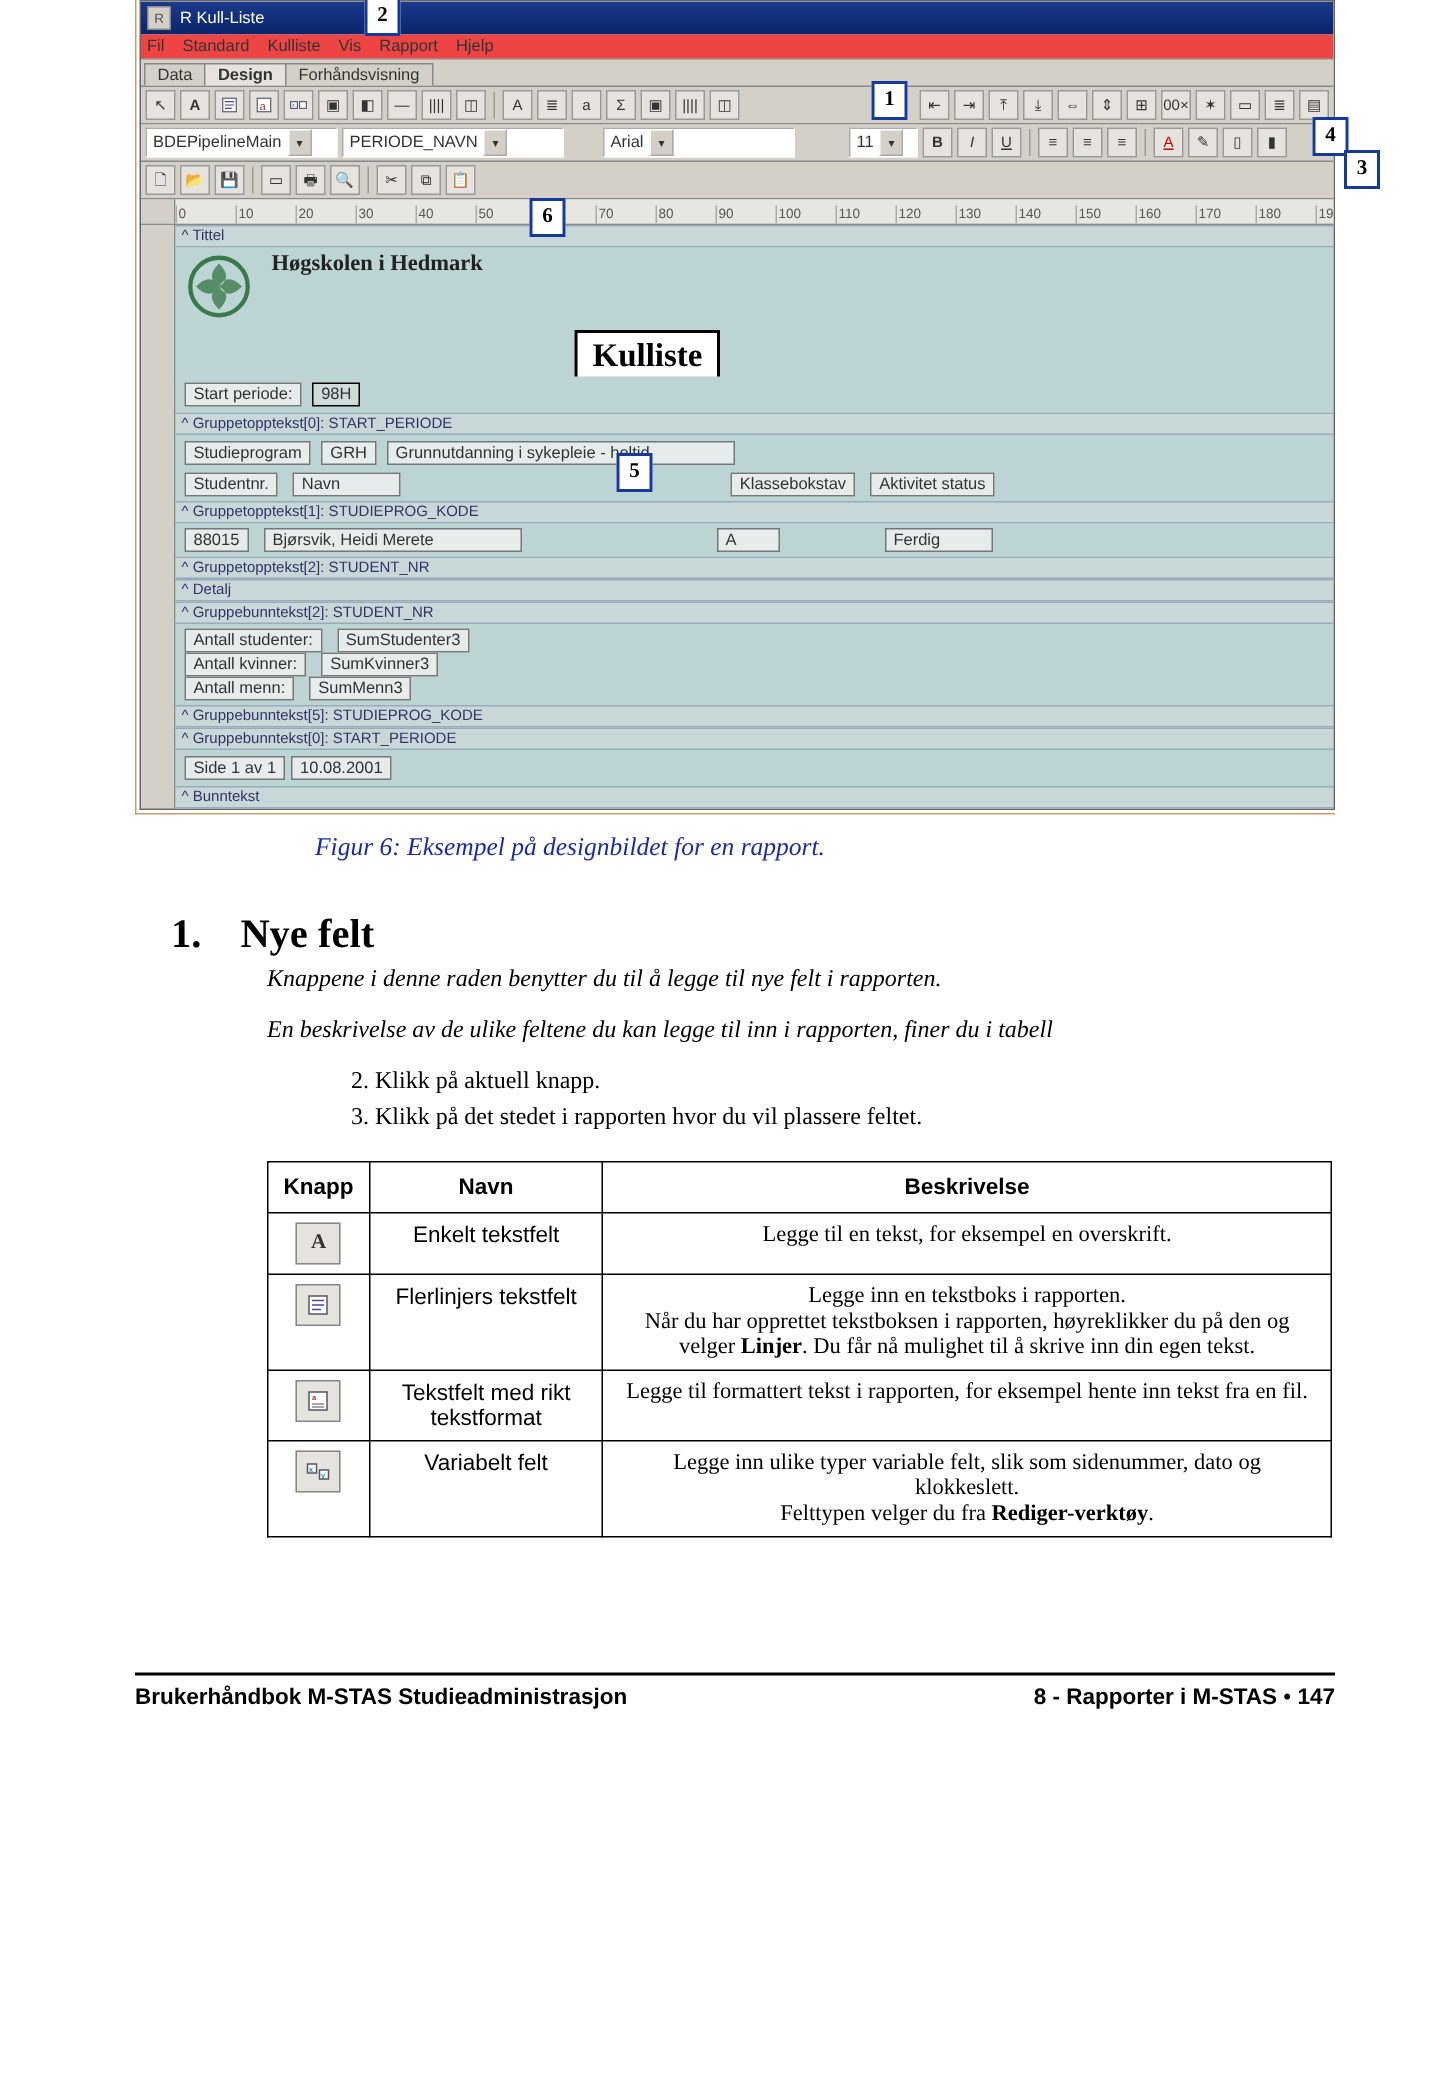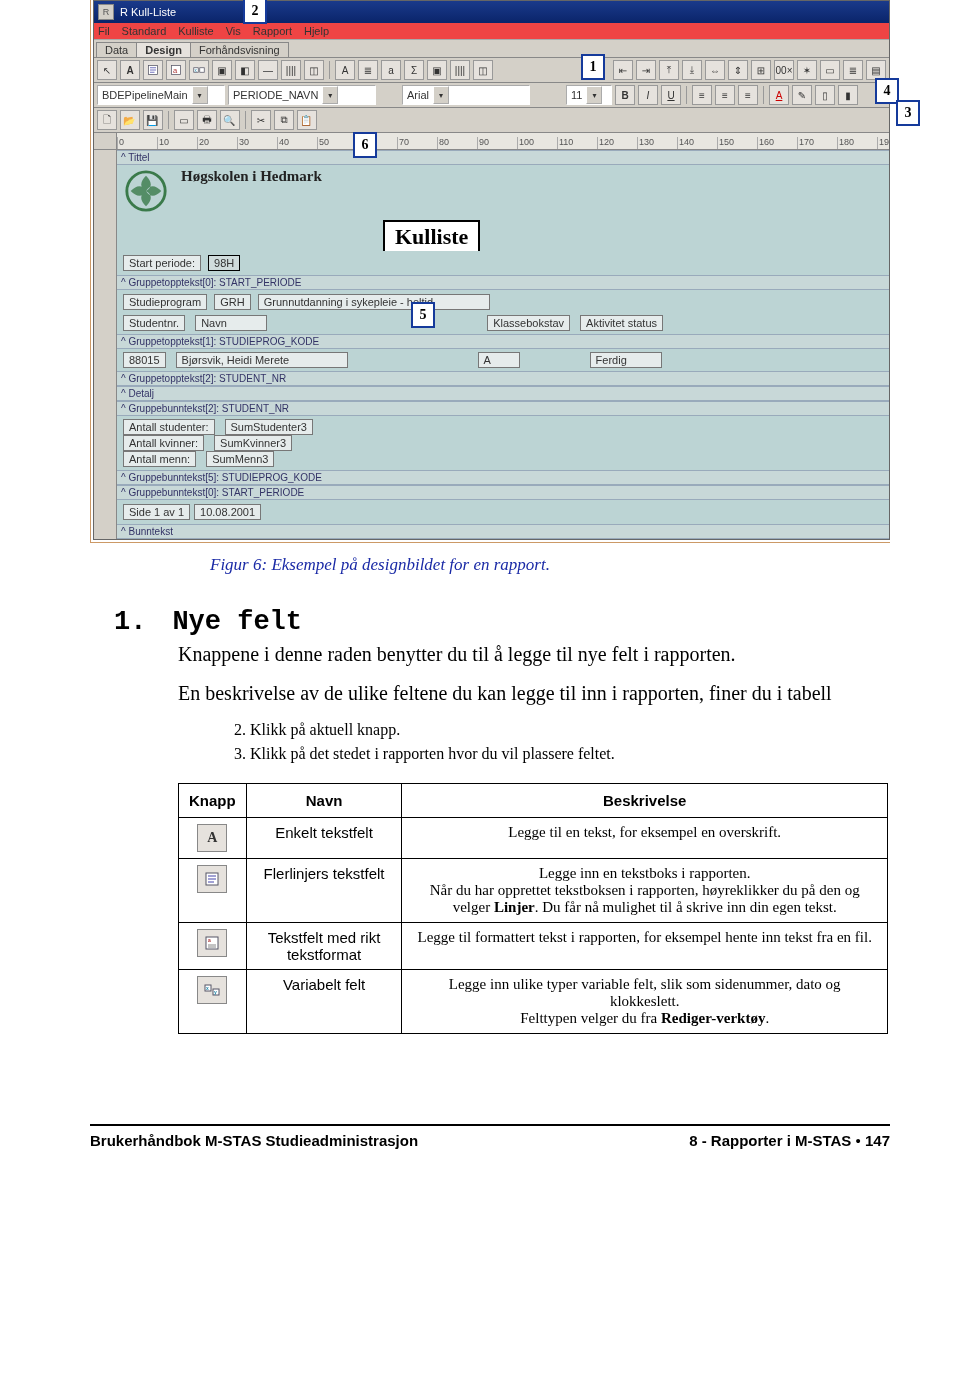--- a/index.html
+++ b/index.html
@@ -184,27 +184,28 @@
   
   .caption {
     font-style: italic;
     color:#1a2aa6;
     font-size:17px;
     margin: 12px 0 32px 120px;
   }
   .section-num {
     font-size: 27px;
     font-weight: bold;
-    font-family: Liberation Mono, monospace;
+    font-family: Liberation Serif, serif;
     margin: 0 0 6px 24px;
   }
   .section-num .num{ margin-right:26px; }
   .para {
-    font-size:20px;
+    font-size:16px;
     margin: 6px 0 16px 88px;
+    font-style: italic;
   }
   ol.steps {
     margin: 6px 0 20px 160px;
     padding:0;
     font-size:16px;
   }
   ol.steps li { margin-bottom:6px; }
   
   table.desc {
     border-collapse: collapse;

